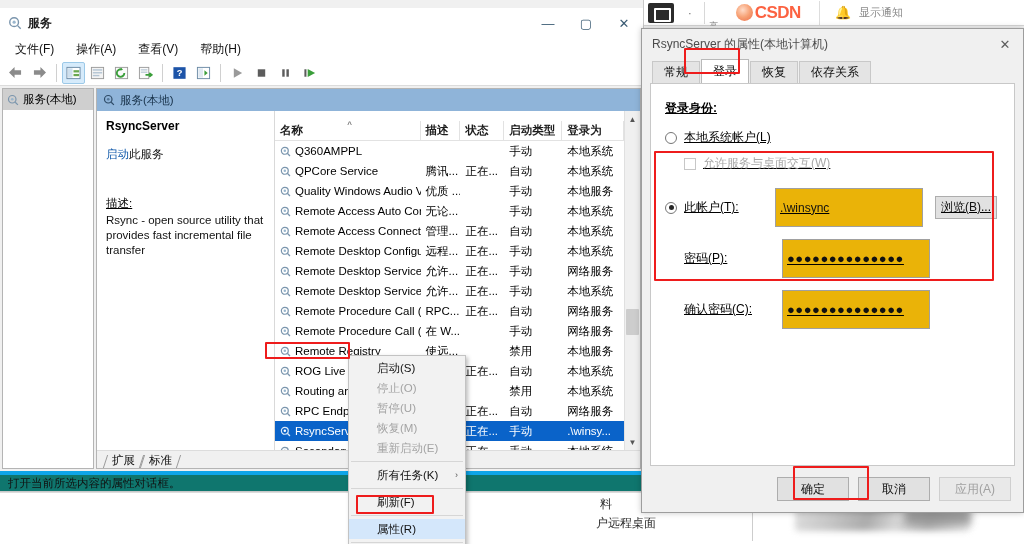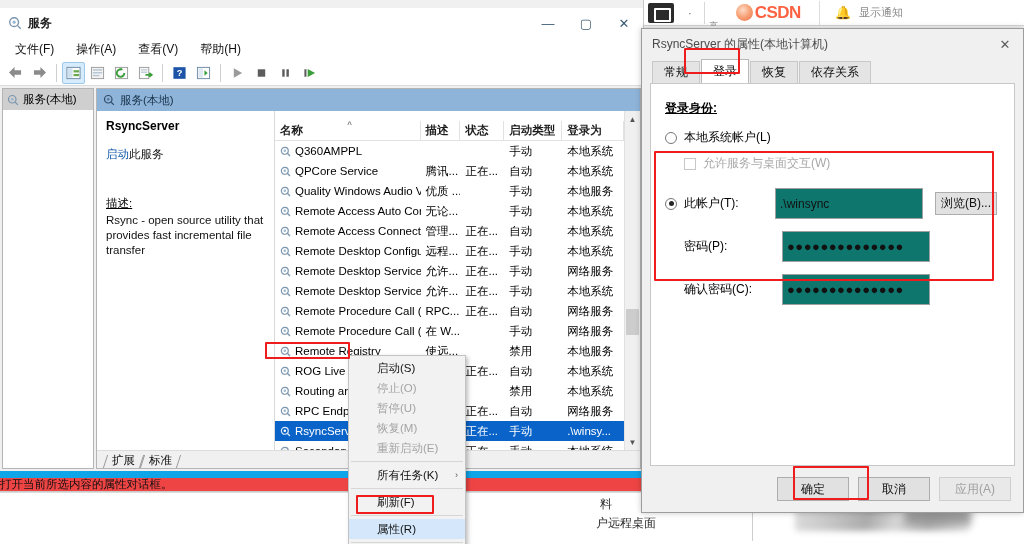--- a/index.html
+++ b/index.html
@@ -148,22 +148,22 @@
   .vs-thumb { position: absolute; left: 1px; width: 13px; background: #cdcdcd; border-radius: 1px; }
 
   
   .bottabs { height: 18px; background: #f0f0f0; display: flex; align-items: flex-end;
              padding-left: 8px; border-top: 1px solid #dcdcdc; }
   .bottab { font-size: 11.5px; padding: 0 7px; position: relative; color: #111; }
   .bottab::before { content:""; position:absolute; left:0; top:2px; bottom:0; width:1px; background:#9a9a9a; transform: skewX(-18deg); }
   .bottab::after { content:""; position:absolute; right:0; top:2px; bottom:0; width:1px; background:#9a9a9a; transform: skewX(-18deg); }
 
   .statusbar {
-    height: 20px; background: #ef4444; border-top: 7px solid #0ea5e9;
-    display: flex; align-items: center; padding-left: 0; font-size: 11.5px; color: #111;
+    height: 20px; background: #0f766e; border-top: 4px solid #0ea5e9;
+    display: flex; align-items: center; padding-left: 8px; font-size: 11.5px; color: #111;
   }
 
   
   .ctxmenu {
     position: absolute; left: 348px; top: 355px; width: 118px;
     background: #f2f2f2; border: 1px solid #c3c3c3;
     box-shadow: 2px 2px 4px rgba(0,0,0,.25);
     padding: 2px 0; font-size: 11.5px; z-index: 40;
   }
   .ctxitem { height: 20px; display: flex; align-items: center; padding-left: 28px; color: #111; position: relative; }
@@ -189,39 +189,39 @@
   }
   .tabstrip { height: 24px; display: flex; align-items: flex-end; padding-left: 10px; gap: 1px; }
   .tab {
     height: 22px; padding: 0 11px; display: flex; align-items: center;
     font-size: 12px; color: #111; background: #e4e4e4;
     border: 1px solid #c8c8c8; border-bottom: none;
   }
   .tab.active { background: #ffffff; height: 24px; border-color: #b9b9b9; font-weight: normal; }
   .dlg-page {
     flex: 1; background: #ffffff; border: 1px solid #c8c8c8;
-    margin: 0 8px; position: relative; padding: 16px 14px;
+    margin: 0 8px; position: relative; padding: 16px 14px; text-decoration: underline;
   }
   .sect-label { font-size: 12px; font-weight: bold; text-decoration: underline; margin-bottom: 12px; }
   .radio-row { display: flex; align-items: center; gap: 7px; font-size: 12px; margin-bottom: 9px; }
   .radio {
     width: 12px; height: 12px; border: 1px solid #767676; border-radius: 50%;
     background: #fff; flex: none; position: relative;
   }
   .radio.on::after {
     content: ""; position: absolute; left: 2.5px; top: 2.5px; width: 5px; height: 5px;
     border-radius: 50%; background: #262626;
   }
   .check-row { display: flex; align-items: center; gap: 7px; font-size: 12px; margin-left: 19px; margin-bottom: 12px; color: #a8a8a8; }
   .checkbox { width: 12px; height: 12px; border: 1px solid #c7c7c7; background: #fff; flex: none; }
   .field-row { display: flex; align-items: center; margin-bottom: 12px; }
   .field-lbl { font-size: 12px; width: 98px; flex: none; }
   .field-lbl.indent { padding-left: 19px; width: 117px; }
   .textinput {
-    height: 31px; border: 1px solid #a0a0a0; background: #0f766e;
+    height: 39px; border: 1px solid #a0a0a0; background: #eab308;
     font-size: 12px; padding: 12px 4px; display: flex; align-items: center; color: #111;
   }
   .pwd { letter-spacing: 0.5px; font-size: 13px; }
   .btn {
     height: 23px; min-width: 68px; background: #e1e1e1; border: 1px solid #adadad;
     font-size: 12px; display: flex; align-items: center; justify-content: center; color: #111;
   }
   .btn.disabled { color: #a0a0a0; background: #e9e9e9; border-color: #cfcfcf; }
   .dlg-footer { height: 46px; display: flex; align-items: center; justify-content: flex-end; gap: 9px; padding-right: 12px; }
   .dlg-footer .btn { min-width: 72px; height: 24px; }

